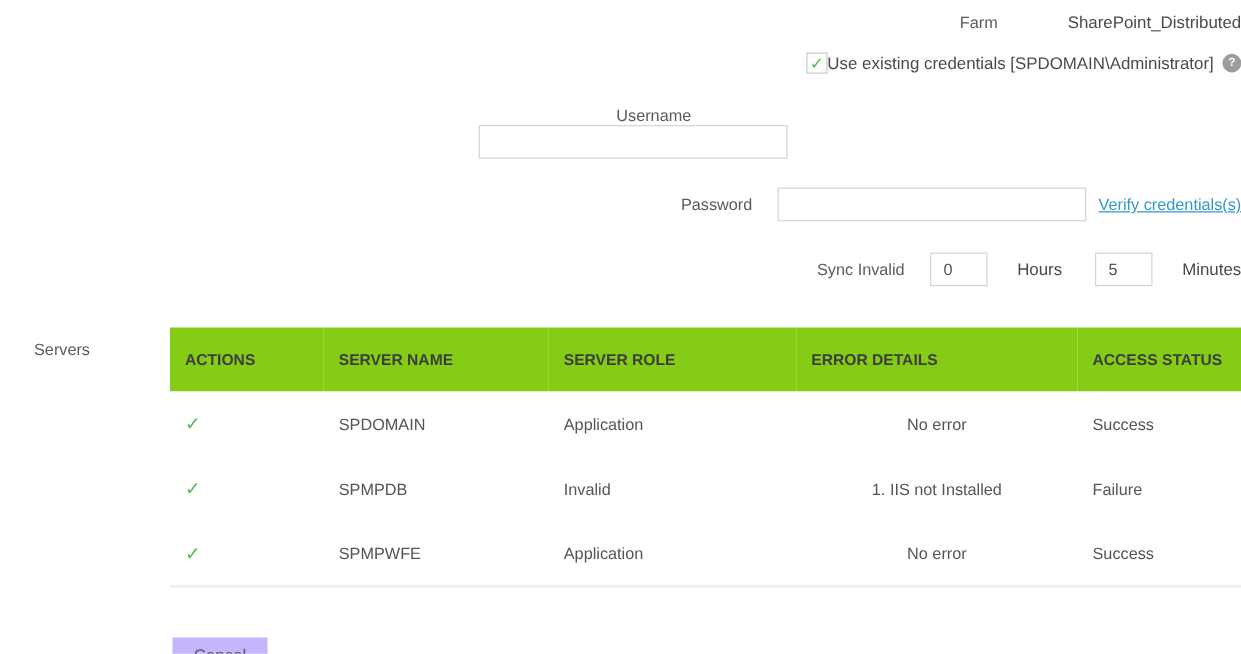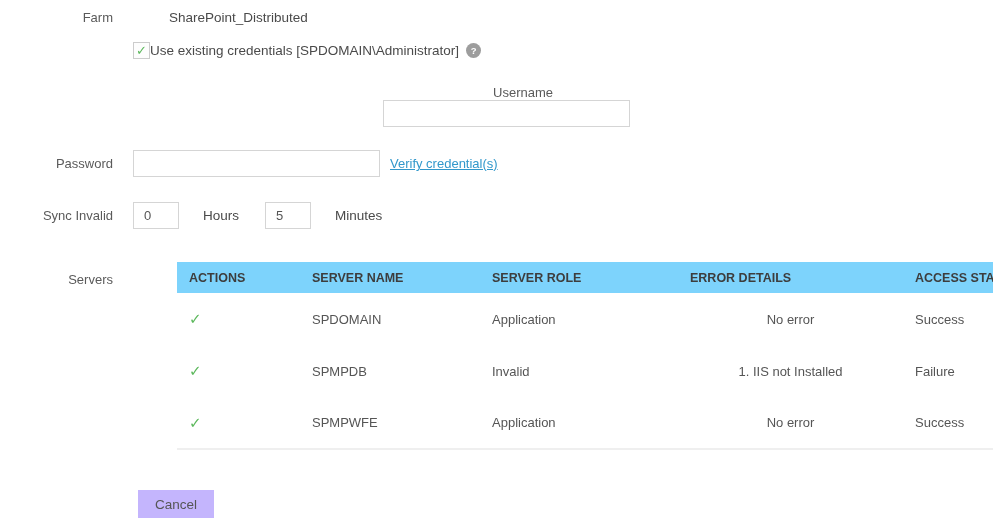--- a/index.html
+++ b/index.html
@@ -3,21 +3,21 @@
 <meta charset="utf-8">
 <style>
   * { box-sizing: border-box; }
   html, body { margin: 0; padding: 0; }
   body {
     width: 993px; height: 523px; background: #ffffff; overflow: hidden;
     font-family: "Liberation Sans", "DejaVu Sans", sans-serif;
     font-size: 13px; color: #555555;
   }
   .page { padding-top: 10px; }
-  .form-row { display: flex; align-items: center; }
+  .form-row { display: flex; align-items: center; justify-content: flex-end; }
   .form-label {
     width: 113px; flex-shrink: 0; text-align: right; color: #5a5a5a; font-size: 13px;
   }
   .form-content { margin-left: 20px; display: flex; align-items: center; }
 
   .row-farm { }
   .farm-value { color: #4a4a4a; font-size: 13.5px; margin-left: 36px; }
 
   .row-check { margin-top: 14px; height: 22px; }
   .row-check .form-content { margin-left: 20px; }
@@ -54,21 +54,21 @@
   .row-servers { margin-top: 33px; align-items: flex-start; gap: 44px; }
   .row-servers .form-label { padding-top: 10px; }
 
   table.servers { border-collapse: collapse; table-layout: fixed; width: 857px; }
   table.servers col.c1 { width: 123px; }
   table.servers col.c2 { width: 180px; }
   table.servers col.c3 { width: 198px; }
   table.servers col.c4 { width: 225px; }
   table.servers col.c5 { width: 131px; }
   table.servers th {
-    background: #7dd3fc; height: 31px; padding: 4px 12px; text-align: left;
+    background: #84cc16; height: 51px; padding: 4px 12px; text-align: left;
     font-size: 12.5px; font-weight: bold; color: #3d3d3d; white-space: nowrap;
   }
   table.servers td { height: 52px; padding: 0 12px; font-size: 13px; color: #555555; }
   table.servers td.center { text-align: center; }
   table.servers tbody tr:last-child td { border-bottom: 2px solid #efefef; }
   .row-check-icon { color: #5cb85c; font-size: 15px; font-weight: bold; cursor: pointer; }
 
   .buttons { margin-top: 40px; margin-left: 133px; display: flex; }
   .btn { border: none; height: 28px; font-family: inherit; font-size: 13.5px; cursor: pointer; }
   .btn-configure { background: #76b852; color: #ffffff; padding: 0 17px; }
@@ -101,21 +101,21 @@
     <div class="form-label">Username</div>
     <div class="form-content">
       <input type="text" class="text-input" value="" style="">
     </div>
   </div>
 
   <div class="form-row row-password">
     <div class="form-label">Password</div>
     <div class="form-content">
       <input type="password" class="text-input" value="" style="">
-      <a class="verify-link">Verify credential(s)</a>
+      <a class="verify-link">Verify credentials(s)</a>
     </div>
   </div>
 
   <div class="form-row row-sync">
     <div class="form-label">Sync Invalid</div>
     <div class="form-content">
       <input type="text" class="sync-input" value="0" style="">
       <span class="sync-unit">Hours</span>
       <input type="text" class="sync-input" value="5" style="">
       <span class="sync-unit last">Minutes</span>

